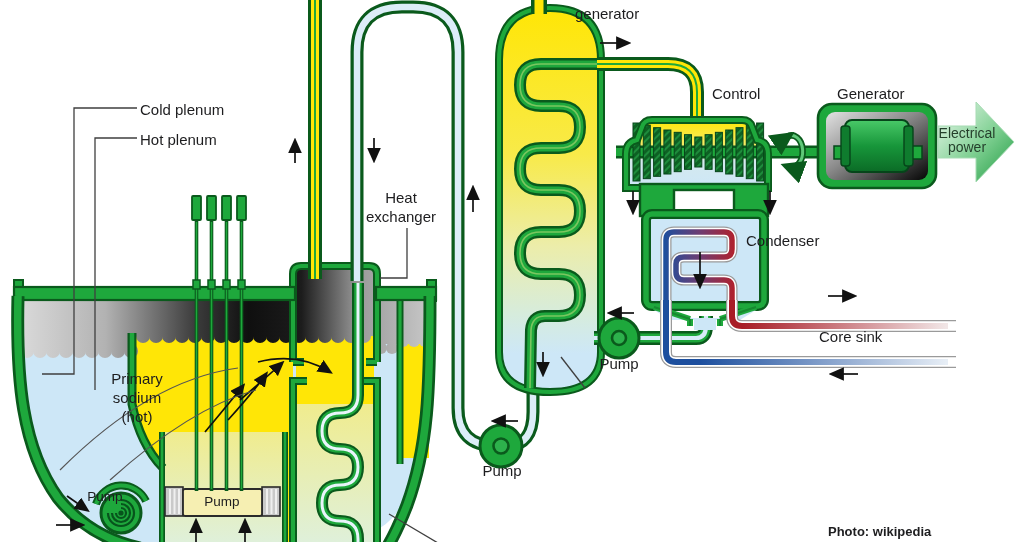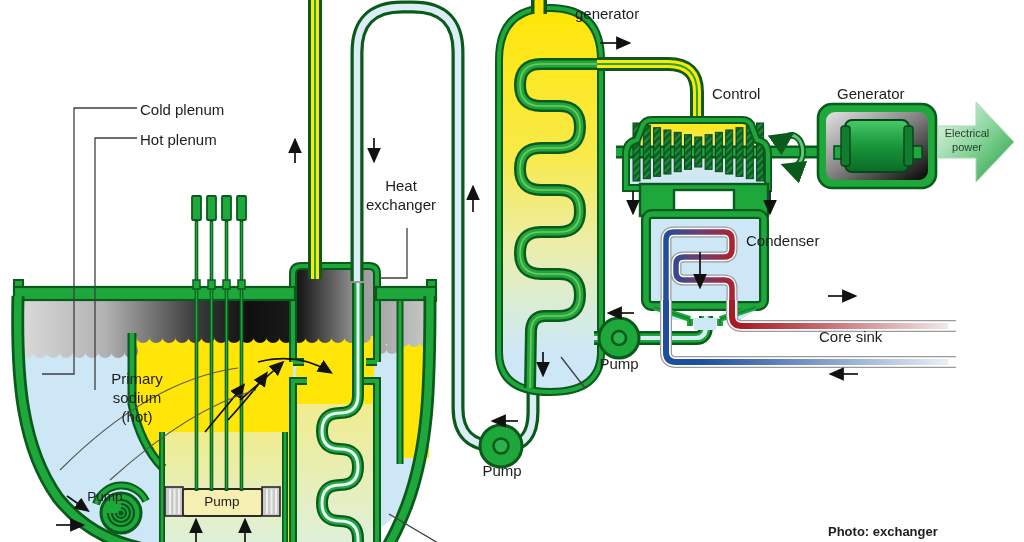--- a/index.html
+++ b/index.html
@@ -2,21 +2,21 @@
 <html><head>
 <meta charset="utf-8">
 <style>
   html,body{margin:0;padding:0;background:#fff;}
   #stage{position:relative;width:1024px;height:542px;overflow:hidden;background:#fff;
          font-family:"Liberation Sans","DejaVu Sans",sans-serif;}
   #stage svg{position:absolute;left:0;top:0;}
   .lbl{position:absolute;font-size:15px;line-height:19px;color:#1d1d1f;white-space:normal;}
   .lbl.center{text-align:center;}
   .lbl.small{font-size:13.5px;line-height:16px;}
-  .lbl.tiny{font-size:11px;line-height:13.5px;color:#25402c;}
+  .lbl.tiny{font-size:14px;line-height:13.5px;color:#25402c;}
   .lbl.bold{font-weight:bold;font-size:13px;}
 </style>
 </head>
 <body>
 
 <div id="stage">
 <svg width="1024" height="542" viewBox="0 0 1024 542">
 <defs>
   <linearGradient id="gasGrad" gradientUnits="userSpaceOnUse" x1="24" y1="0" x2="432" y2="0">
     <stop offset="0" stop-color="#d8d8d8"></stop>
@@ -364,26 +364,26 @@
   <path d="M137,108 H74 V374 H42"></path>
   <path d="M137,138 H95 V390"></path>
   <path d="M407,228 V278 H380"></path>
   <path d="M585,388 L561,357"></path>
   <path d="M389,514 L438,543"></path>
 </g>
 </svg>
 
 <div class="lbl" style="left:140px;top:100px;">Cold plenum</div>
 <div class="lbl" style="left:140px;top:130px;">Hot plenum</div>
-<div class="lbl center" style="left:363px;top:176px;width:76px;">Heat exchanger</div>
+<div class="lbl center" style="left:363px;top:188px;width:76px;">Heat exchanger</div>
 <div class="lbl" style="left:575px;top:-15px;width:90px;">Steam generator</div>
 <div class="lbl" style="left:712px;top:84px;">Control</div>
 <div class="lbl" style="left:837px;top:84px;">Generator</div>
 <div class="lbl tiny center" style="left:937px;top:127px;width:60px;">Electrical power</div>
 <div class="lbl" style="left:746px;top:231px;">Condenser</div>
 <div class="lbl" style="left:819px;top:327px;">Core sink</div>
 <div class="lbl center" style="left:104px;top:369px;width:66px;text-align:center;">Primary sodium (hot)</div>
 <div class="lbl small center" style="left:197px;top:494px;width:50px;">Pump</div>
 <div class="lbl small center" style="left:80px;top:489px;width:50px;">Pump</div>
 <div class="lbl center" style="left:477px;top:461px;width:50px;">Pump</div>
 <div class="lbl center" style="left:596px;top:354px;width:46px;">Pump</div>
-<div class="lbl bold" style="left:828px;top:522px;">Photo: exchanger</div>
+<div class="lbl bold" style="left:828px;top:522px;">Photo: wikipedia</div>
 </div>
 
 </body></html>

